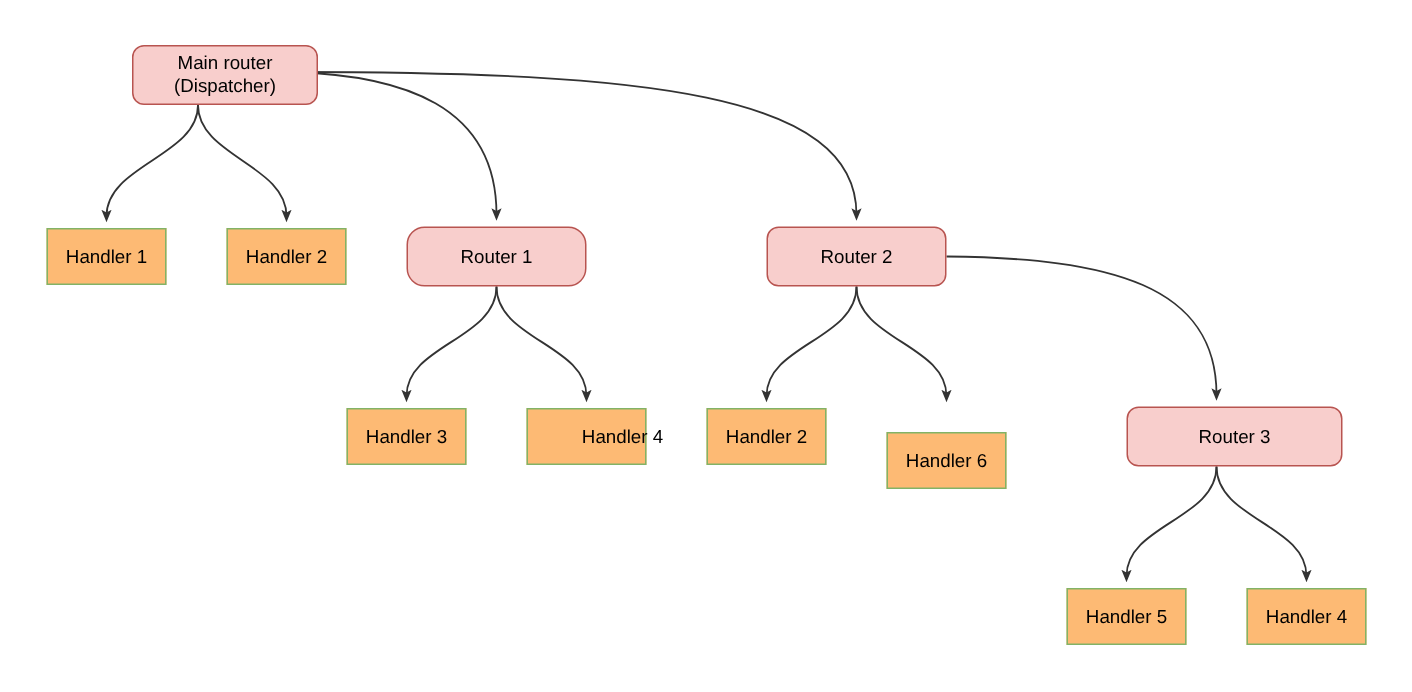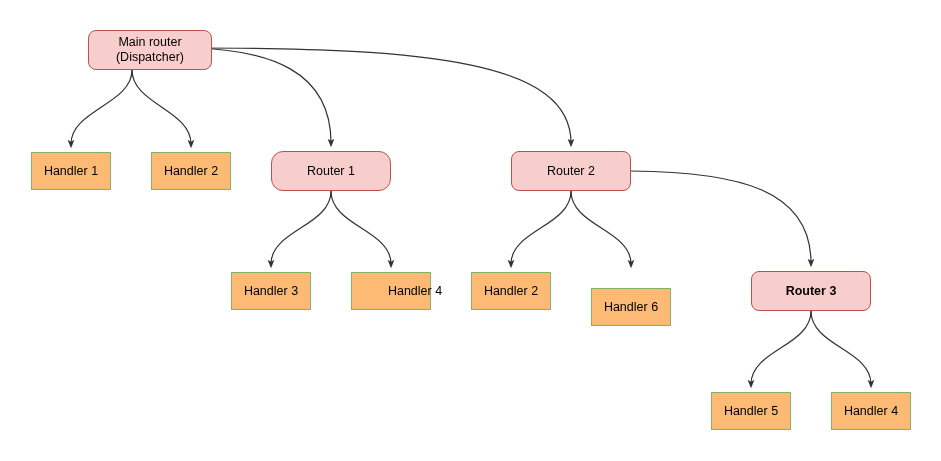--- a/index.html
+++ b/index.html
@@ -79,17 +79,17 @@
       <div class="node router" style="left: 88px; top: 30px; width: 124px; height: 40px;"><span class="node-label">Main router
 (Dispatcher)</span></div>
       <div class="node handler" style="left: 31px; top: 152px; width: 80px; height: 38px;"><span class="node-label">Handler 1</span></div>
       <div class="node handler" style="left: 151px; top: 152px; width: 80px; height: 38px; text-align: right;"><span class="node-label">Handler 2</span></div>
       <div class="node router" style="left: 271px; top: 151px; width: 120px; height: 40px; border-radius: 12px;"><span class="node-label">Router 1</span></div>
       <div class="node router" style="left: 511px; top: 151px; width: 120px; height: 40px;"><span class="node-label">Router 2</span></div>
       <div class="node handler" style="left: 231px; top: 272px; width: 80px; height: 38px;"><span class="node-label">Handler 3</span></div>
       <div class="node handler" style="left: 351px; top: 272px; width: 80px; height: 38px; padding-left: 48px;"><span class="node-label">Handler 4</span></div>
       <div class="node handler" style="left: 471px; top: 272px; width: 80px; height: 38px;"><span class="node-label">Handler 2</span></div>
       <div class="node handler" style="left: 591px; top: 272px; width: 80px; height: 38px; margin-top: 16px;"><span class="node-label">Handler 6</span></div>
-      <div class="node router" style="left: 751px; top: 271px; width: 120px; height: 40px; font-weight: bold;"><span class="node-label">Router 3</span></div>
+      <div class="node router" style="left: 751px; top: 271px; width: 144px; height: 40px;"><span class="node-label">Router 3</span></div>
       <div class="node handler" style="left: 711px; top: 392px; width: 80px; height: 38px;"><span class="node-label">Handler 5</span></div>
       <div class="node handler" style="left: 831px; top: 392px; width: 80px; height: 38px;"><span class="node-label">Handler 4</span></div>
     </div>
 </div>
 
 </body></html>

